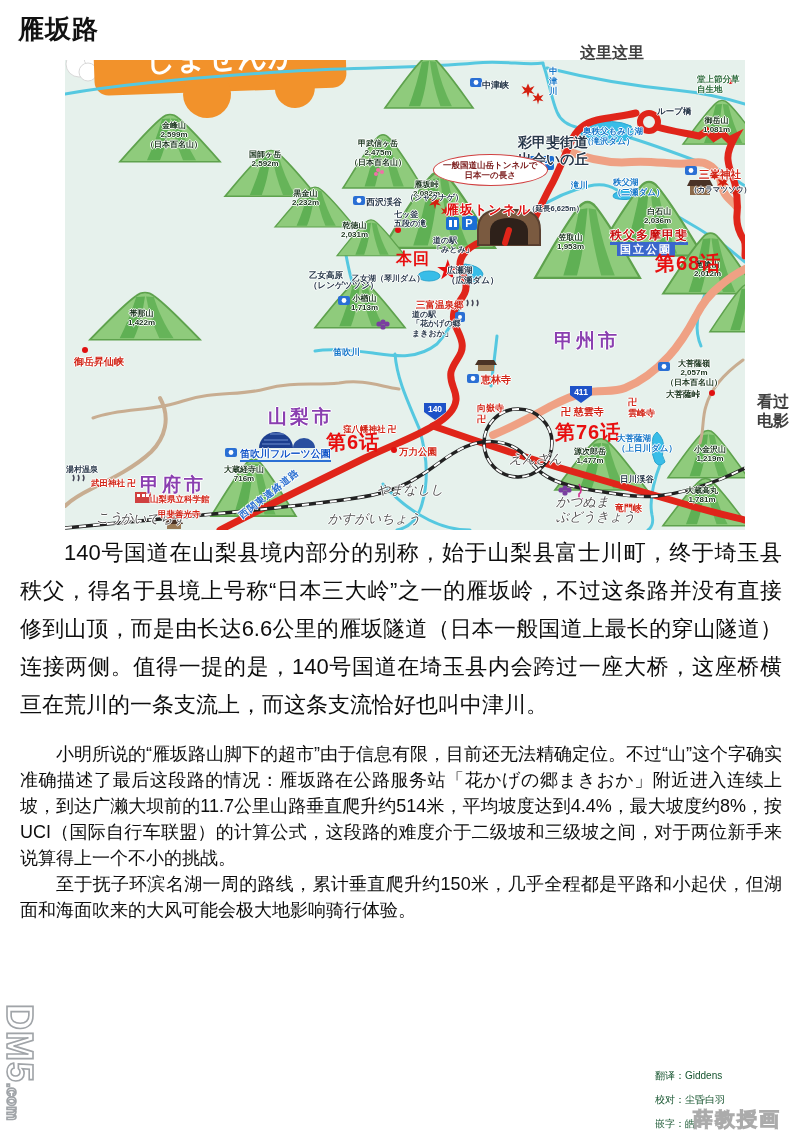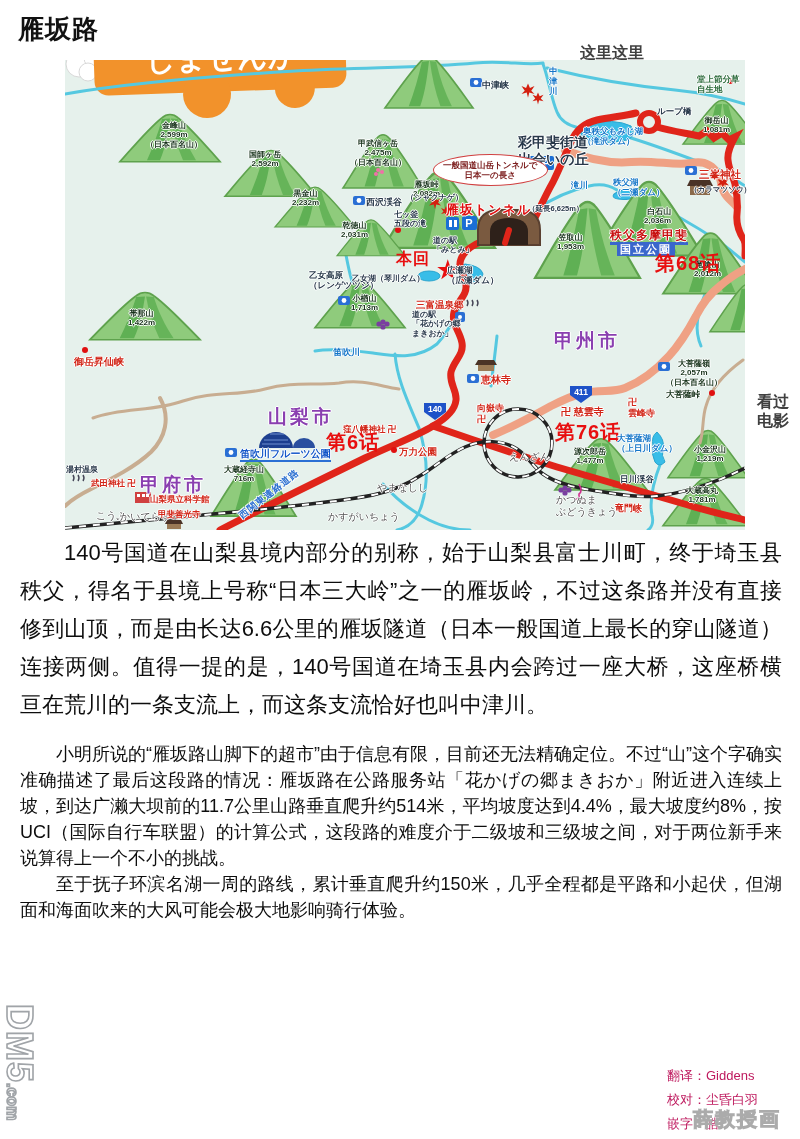--- a/index.html
+++ b/index.html
@@ -14,36 +14,36 @@
       text-shadow:1px 0 0 #fff,-1px 0 0 #fff,0 1px 0 #fff,0 -1px 0 #fff;}
   .cn-black{color:#404040;font-size:16px;text-shadow:none;margin-left:43px;}
   .cn-red{color:#e80f0f;font-size:20px;text-shadow:none;letter-spacing:1px;}
   .star{color:#e80f0f;font-size:24px;text-shadow:none;line-height:1;}
   .city{color:#8a3fb0;font-size:19px;letter-spacing:3px;text-align:center;}
   .peak{color:#17321a;font-size:8px;text-align:center;}
   .poi-dark{color:#28384a;font-size:8.5px;}
   .poi-red{color:#d22618;font-size:9px;}
   .water{color:#1576c8;font-size:8.5px;}
   .green-dark{color:#2a6a3a;font-size:8.5px;}
-  .station{color:#555;font-size:10px;font-weight:normal;}
+  .station{color:#555;font-size:13px;font-weight:normal;font-style:italic;}
   .park-red{color:#c81010;font-size:12px;border-bottom:3px solid #3a66cc;letter-spacing:1px;}
   .park-white{color:#fff;font-size:11px;background:#3a66cc;padding:0 3px;letter-spacing:2px;text-shadow:none;}
   .blue-link{color:#1255c8;font-size:10px;border-bottom:2px solid #2a6fd4;}
   .tunnel-red{color:#e01010;font-size:13px;letter-spacing:1px;}
   .road-rot{color:#2a6fd0;font-size:9.5px;letter-spacing:1px;}
   .callout{background:#fff;border:1.5px solid #d04040;border-radius:50%;padding:5px 9px;
            color:#7d2020;font-size:8.5px;text-align:center;text-shadow:none;z-index:5;}
   
   .intro{position:absolute;left:20px;top:534px;width:762px;font-size:22px;line-height:38px;
          text-align:justify;text-indent:2em;color:#0d0d0d;}
   .notes{position:absolute;left:20px;top:741px;width:762px;font-size:18px;line-height:26px;
          text-align:justify;color:#0d0d0d;}
   .notes p{margin:0;text-indent:2em;}
   
-  .credits{position:absolute;left:655px;top:1064px;font-size:13px;line-height:24px;color:#be185d;margin-left:12px;}
+  .credits{position:absolute;left:655px;top:1064px;font-size:10px;line-height:24px;color:#14532d;}
   .wm-corner{position:absolute;left:693px;top:1106px;font-size:20px;font-weight:bold;letter-spacing:2px;
              color:rgba(255,255,255,.25);-webkit-text-stroke:1px #ababab;z-index:9;}
   .wm-side{position:absolute;left:40px;top:1004px;transform:rotate(90deg);transform-origin:0 0;
            white-space:nowrap;color:rgba(255,255,255,.12);-webkit-text-stroke:1.6px #a0a4a8;}
   .wm-side .big{font-size:36px;font-weight:bold;letter-spacing:1px;}
   .wm-side .small{font-size:16px;font-weight:bold;}
 </style>
 </head>
 <body>
 

